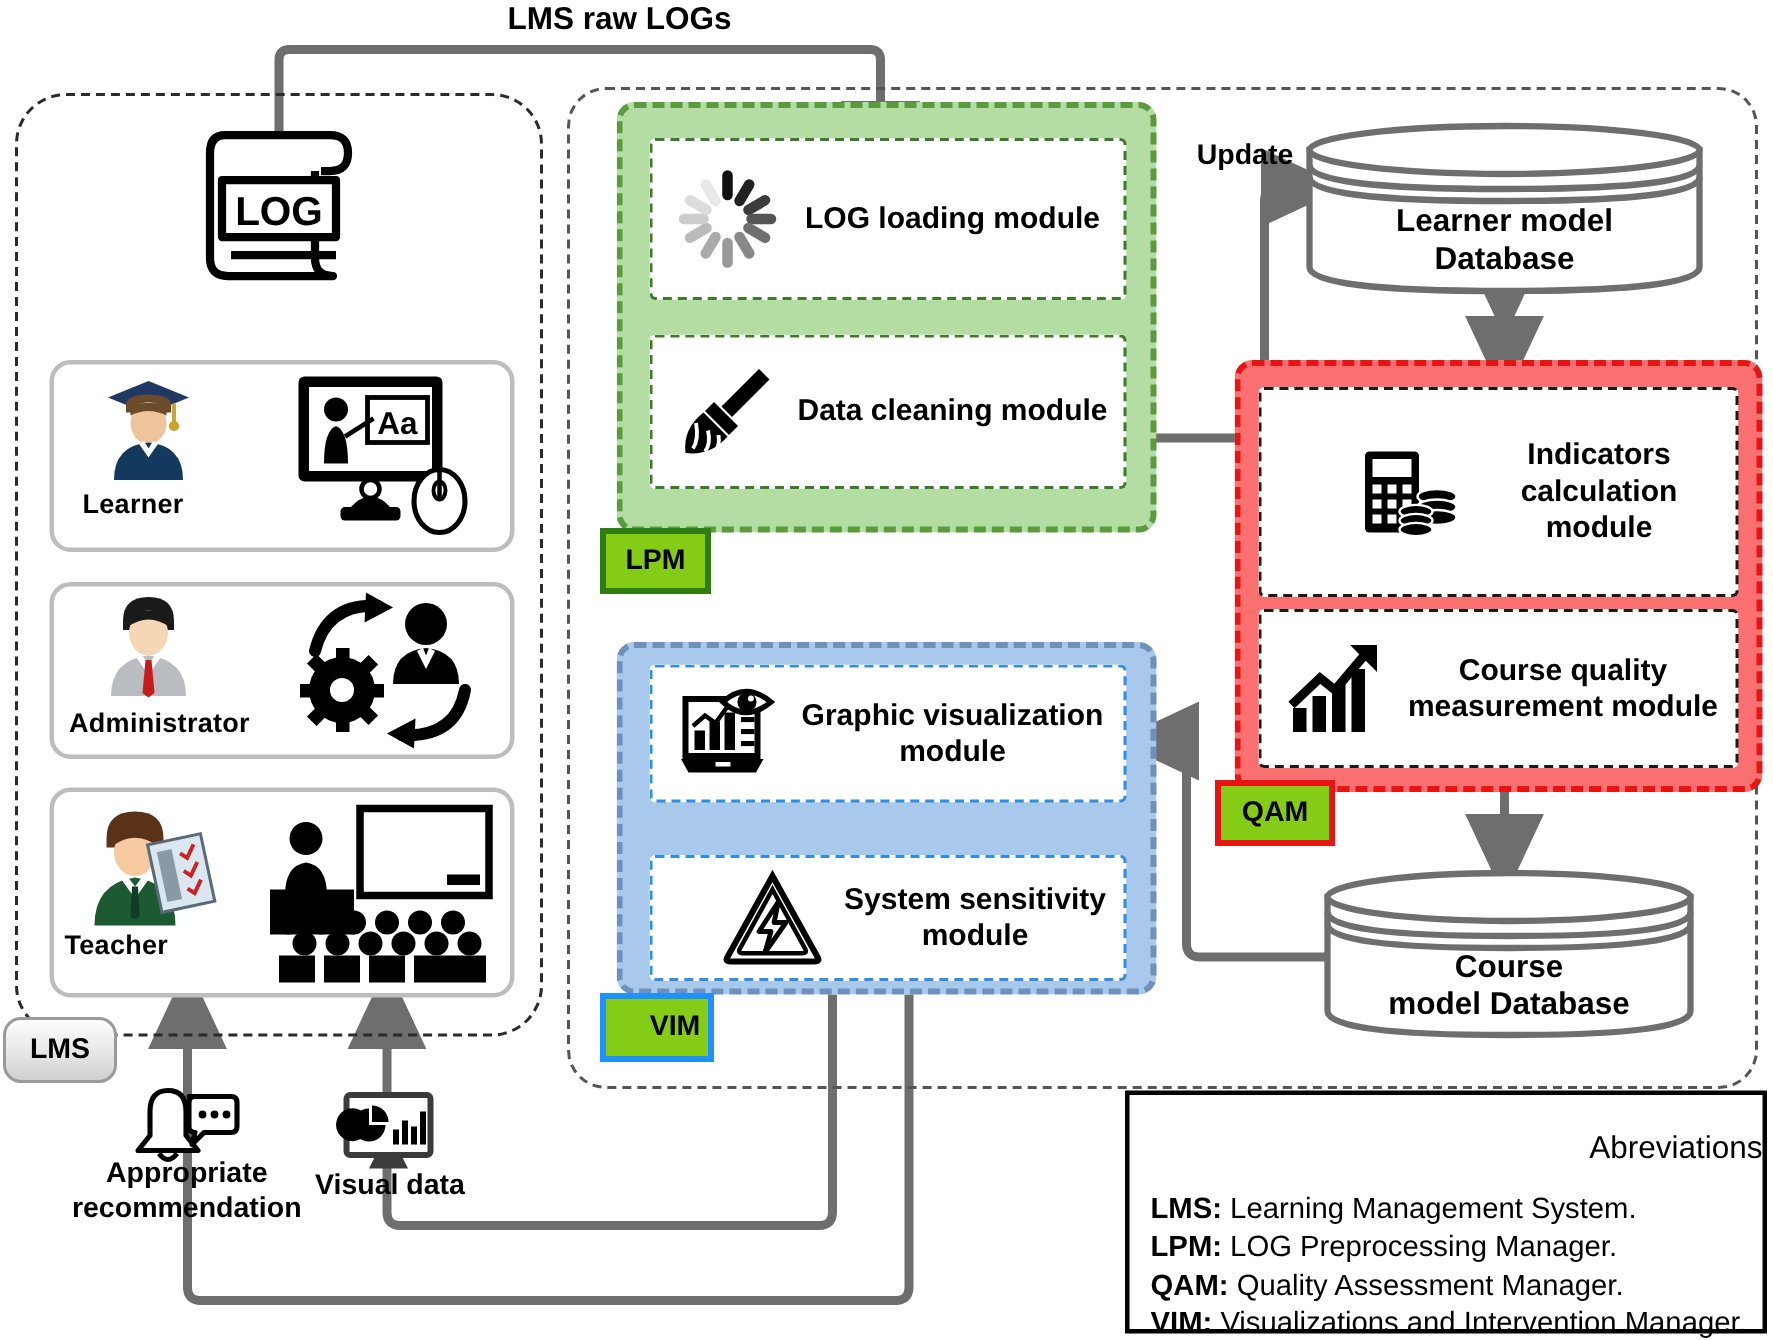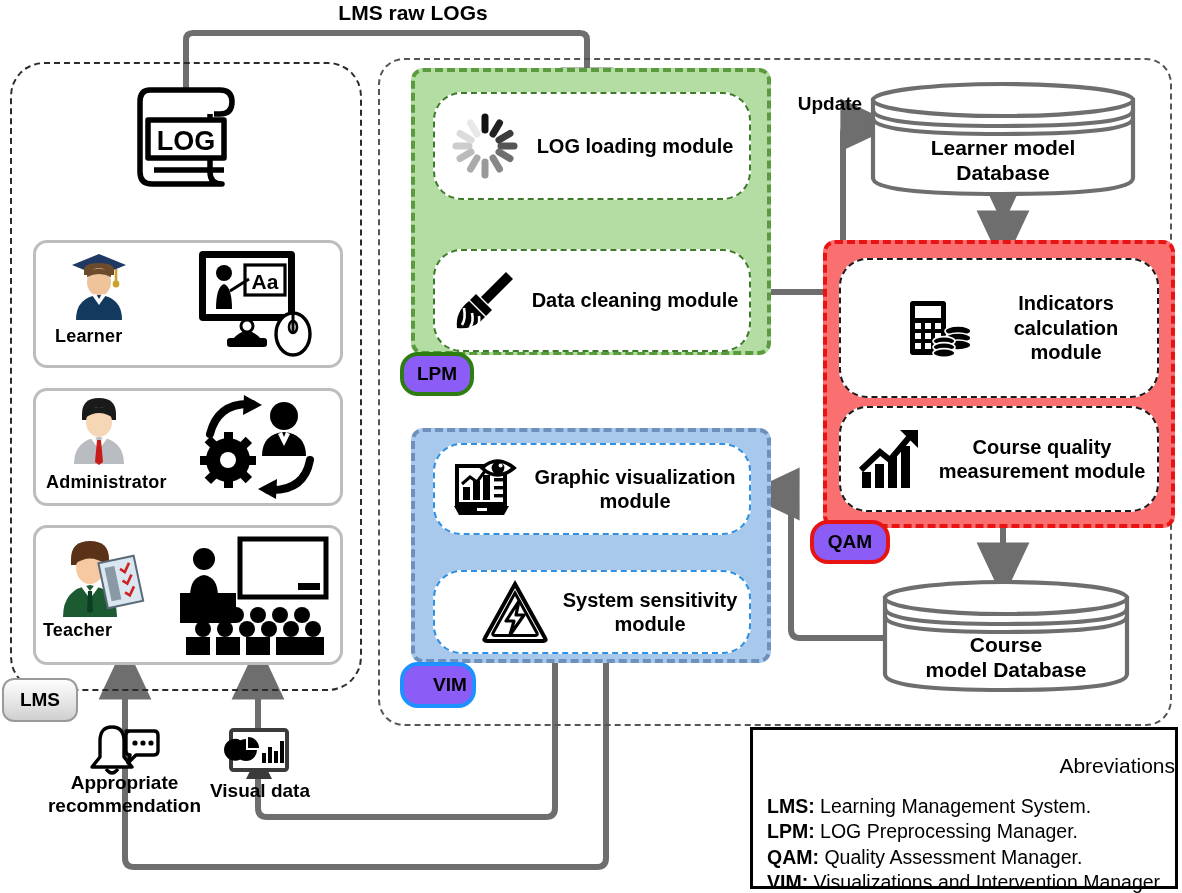--- a/index.html
+++ b/index.html
@@ -23,32 +23,32 @@
     position:absolute;font-weight:bold;font-size:18px;color:#000;letter-spacing:.2px;
   }
 
   
   .group{position:absolute;box-sizing:border-box;border-radius:12px;}
   .group.green{background:#b3dda2;border:4px dashed #5a9b3e;}
   .group.red{background:#fa7070;border:4px dashed #e81313;}
   .group.blue{background:#a8c8ec;border:4px dashed #6d91bc;}
 
   .modbox{
-    position:absolute;background:#fff;box-sizing:border-box;border-radius:28px;
+    position:absolute;background:#fff;box-sizing:border-box;border-radius:4px;
     display:flex;align-items:center;
   }
   .modbox.green{border:2px dashed #3f7a2a;}
   .modbox.red{border:2px dashed #1a1a1a;}
   .modbox.blue{border:2px dashed #2f8fe0;}
   .mod-icon{width:72px;height:72px;flex:0 0 72px;margin-left:14px;display:flex;align-items:center;justify-content:center;}
   .mod-text{flex:1;text-align:center;font-weight:bold;font-size:20px;line-height:1.22;color:#000;padding:0 8px;}
 
   
   .tag{
-    position:absolute;background:#8b5cf6;border-radius:18px;box-sizing:border-box;
+    position:absolute;background:#84cc16;border-radius:0;box-sizing:border-box;
     display:flex;align-items:center;justify-content:center;font-weight:bold;font-size:19px;color:#000;
   }
   .tag.lpm{border:4px solid #2e7d12;}
   .tag.qam{border:4px solid #e81313;}
   .tag.vim{border:4px solid #1e90ff;padding-left:24px;}
   .tag.lms{
     border:2px solid #9a9a9a;border-radius:12px;
     background:linear-gradient(180deg,#fdfdfd 0%,#e6e6e6 55%,#cfcfcf 100%);
   }
 
@@ -268,21 +268,21 @@
           <line x1="18.5" y1="56" x2="25" y2="45" stroke="#aaa"></line>
           <line x1="8" y1="45.5" x2="19" y2="39" stroke="#bbb"></line>
           <line x1="4" y1="33" x2="17" y2="33" stroke="#ccc"></line>
           <line x1="8" y1="20.5" x2="19" y2="27" stroke="#dcdcdc"></line>
           <line x1="18.5" y1="10" x2="25" y2="21" stroke="#e8e8e8"></line>
         </g>
       </svg>
     </span>
     <span class="mod-text">LOG loading module</span>
   </div>
-  <div class="modbox green" style="left:433px;top:249px;width:318px;height:103px;">
+  <div class="modbox green" style="left:433px;top:223px;width:318px;height:103px;">
     <span class="mod-icon">
       <svg width="66" height="66" viewBox="0 0 66 66">
         <path d="M54,4 L61,11 L36,36 L29,29 z" fill="#000"></path>
         <path d="M24,26 L40,42 L34,48 L18,32 z" fill="#000"></path>
         <path d="M17,33 L33,49 Q22,62 5,60 Q3,44 17,33 z" fill="#000"></path>
         <g stroke="#fff" stroke-width="2.6" fill="none">
           <path d="M12,40 Q14,51 10,57"></path>
           <path d="M20,45 Q22,54 18,59"></path>
           <path d="M27,48 Q28,55 25,59"></path>
         </g>

